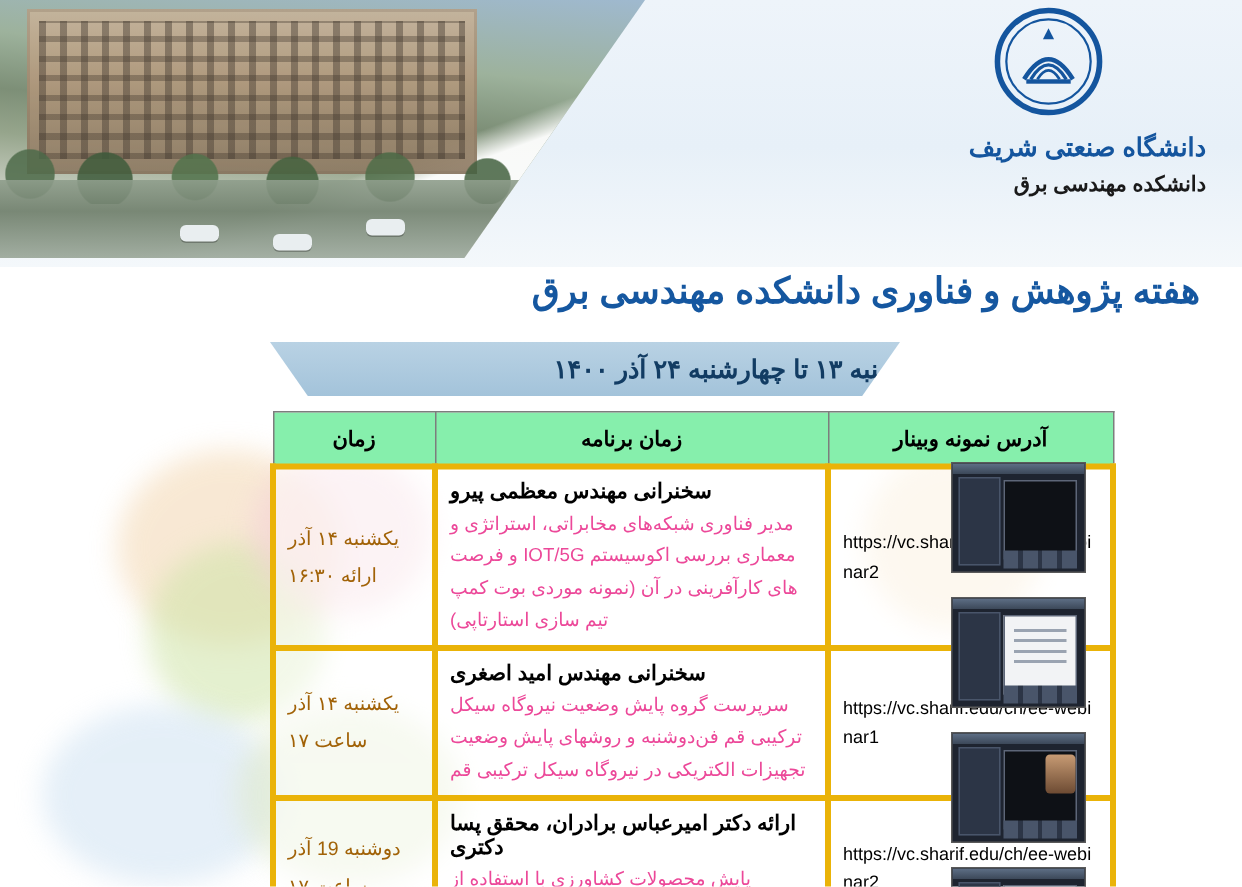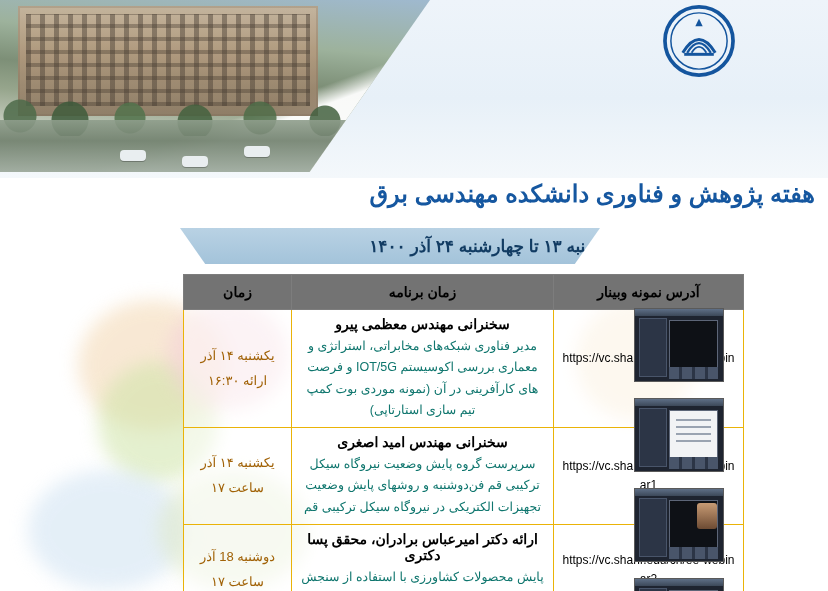--- a/index.html
+++ b/index.html
@@ -106,21 +106,21 @@
     font-weight: bold;
     color: #1a1a1a;
   }
 
   
   .main-title {
     position: absolute;
     top: 180px; right: 0;
     width: 820px;
     text-align: right;
-    padding-right: 13px;
+    padding-right: 28px;
     box-sizing: border-box;
     font-size: 24px;
     font-weight: bold;
     color: #1557a0;
     text-shadow: 0 1px 0 rgba(255,255,255,.7);
   }
 
   
   .ribbon {
     position: absolute;
@@ -145,33 +145,33 @@
     top: 274px; right: 84px;
     width: 560px;
   }
   table.schedule {
     border-collapse: collapse;
     width: 560px;
     table-layout: fixed;
   }
   table.schedule th {
     border: 1px solid #7d7d7d;
-    background: #737373;
+    background: #86efac;
     font-size: 14px;
     font-weight: bold;
     color: #000;
     height: 32px;
     text-align: center;
   }
   table.schedule td {
-    border: 1px solid #eab308;
+    border: 4px solid #eab308;
     background: rgba(255,255,255,0.55);
     vertical-align: middle;
     padding: 6px 8px;
-    text-align: center;
+    text-align: left;
   }
   .col-time   { width: 108px; }
   .col-title  { width: 262px; }
   .col-link   { width: 190px; }
 
   .cell-time {
     font-size: 13px;
     color: #a16207;
     line-height: 1.9;
   }
@@ -183,21 +183,21 @@
     word-break: break-all;
   }
   .talk-head {
     font-size: 14px;
     font-weight: bold;
     color: #000;
     margin-bottom: 4px;
   }
   .talk-desc {
     font-size: 12.5px;
-    color: #0f766e;
+    color: #ec4899;
     line-height: 1.7;
   }
 
   
   .blob {
     position: absolute;
     border-radius: 50%;
     filter: blur(9px);
     opacity: .55;
     pointer-events: none;
@@ -276,20 +276,22 @@
       <circle cx="50" cy="50" r="38" fill="none" stroke="#14559e" stroke-width="2"></circle>
       <path d="M28 66 Q50 30 72 66" fill="none" stroke="#14559e" stroke-width="4"></path>
       <path d="M34 66 Q50 40 66 66" fill="none" stroke="#14559e" stroke-width="3"></path>
       <path d="M40 66 Q50 50 60 66" fill="none" stroke="#14559e" stroke-width="2.5"></path>
       <rect x="30" y="66" width="40" height="4" fill="#14559e"></rect>
       <path d="M50 20 l5 10 -10 0 z" fill="#14559e"></path>
     </svg>
   </div>
 
   <div class="univ-names">
+    <div class="univ-name-1">دانشگاه صنعتی شریف</div>
+    <div class="univ-name-2">دانشکده مهندسی برق</div>
   </div>
 </div>
 
 <div class="blob b1"></div>
 <div class="blob b2"></div>
 <div class="blob b3"></div>
 <div class="blob b4"></div>
 <div class="blob b5"></div>
 <div class="blob b6"></div>
 
@@ -336,21 +338,21 @@
           <div>ساعت ۱۷</div>
         </td>
       </tr>
       <tr>
         <td class="cell-link">https://vc.sharif.edu/ch/ee-webinar2</td>
         <td>
           <div class="talk-head">ارائه دکتر امیرعباس برادران، محقق پسا دکتری</div>
           <div class="talk-desc">پایش محصولات کشاورزی با استفاده از سنجش راه دور</div>
         </td>
         <td class="cell-time">
-          <div>دوشنبه 18 آذر</div>
+          <div>دوشنبه 19 آذر</div>
           <div>ساعت ۱۷</div>
         </td>
       </tr>
     </tbody>
   </table>
 </div>
 
 <div class="thumbs">
   <div class="thumb dark">
     <div class="bar"></div>

